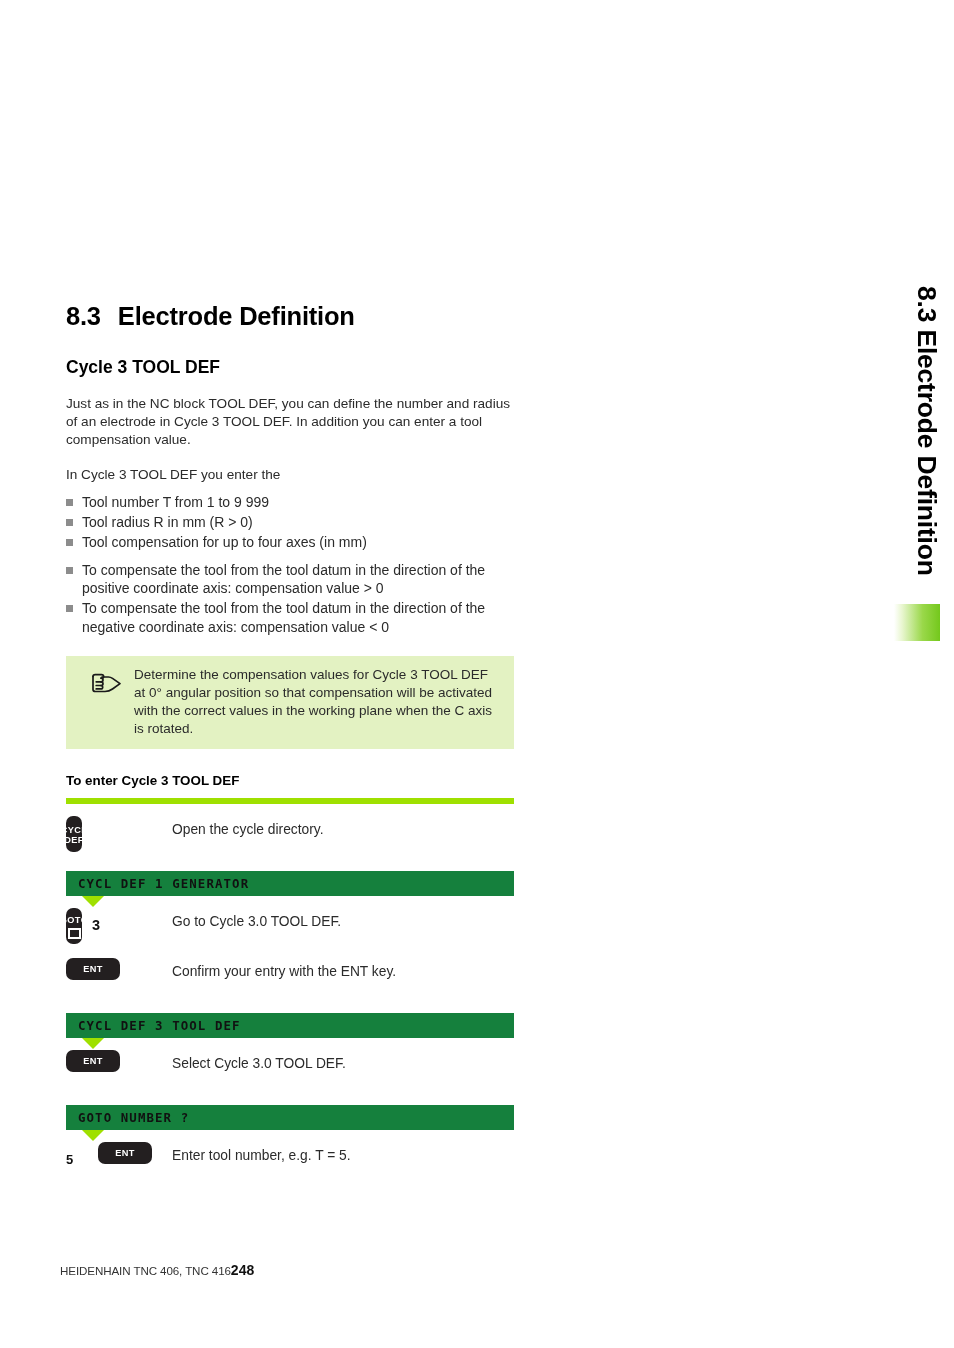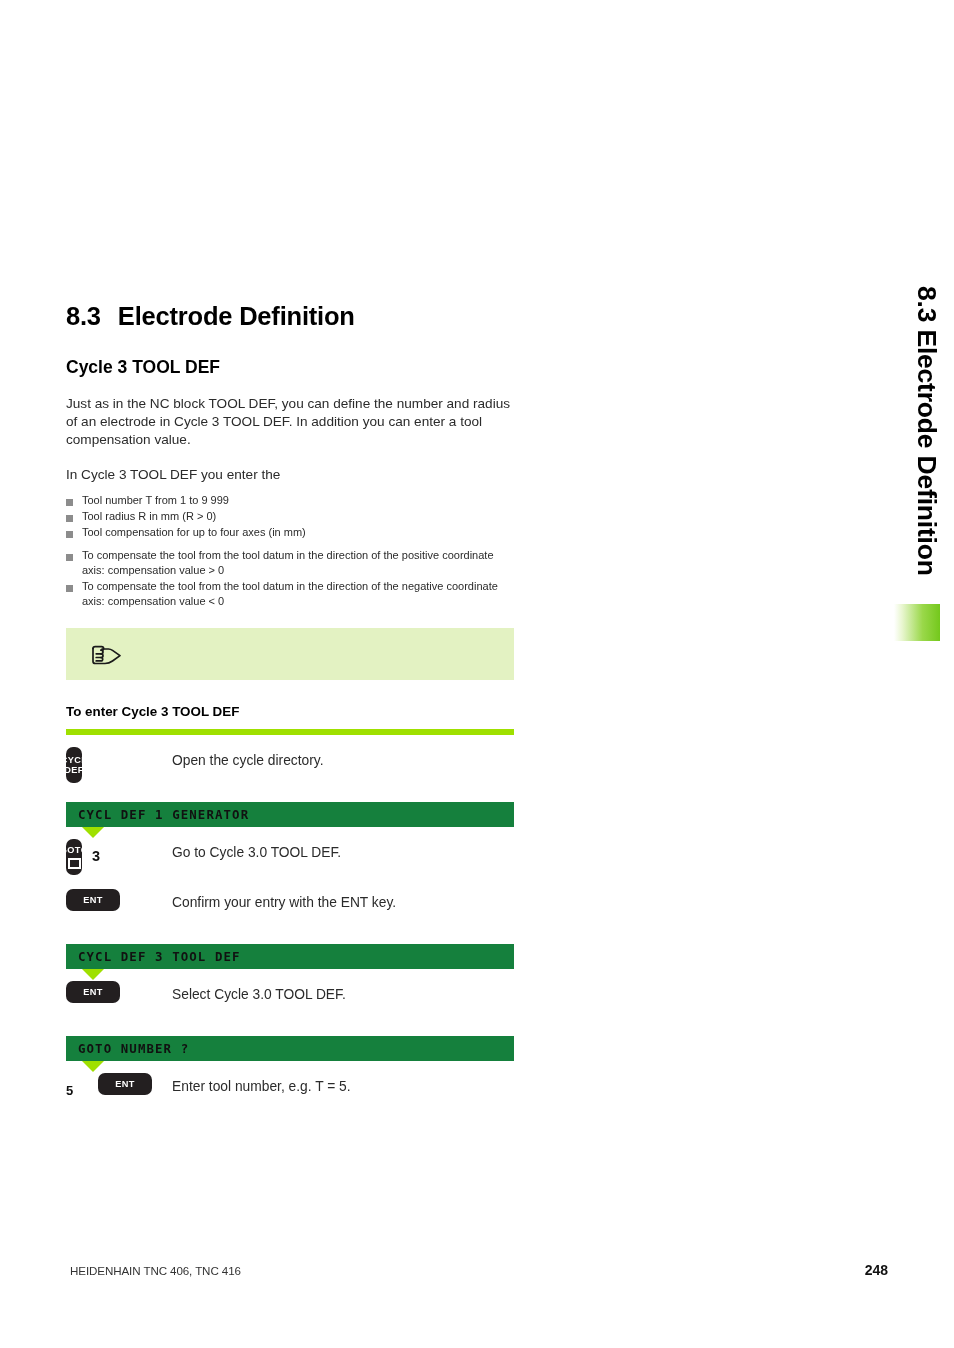--- a/index.html
+++ b/index.html
@@ -92,21 +92,21 @@
   h3.mini-title.spaced { margin-top: 24px; }
 
   ul.bullets {
     margin: 9px 0 0 0;
     padding: 0;
     list-style: none;
   }
   ul.bullets li {
     position: relative;
     padding-left: 16px;
-    font-size: 11px;
+    font-size: 14px;
     line-height: 1.35;
     color: #2b2b2b;
     margin-bottom: 1px;
   }
   ul.bullets li .sq {
     position: absolute;
     left: 0;
     top: 6px;
     width: 7px;
     height: 7px;
@@ -243,25 +243,25 @@
     width: 0;
     height: 0;
     border-left: 11px solid transparent;
     border-right: 11px solid transparent;
     border-top: 11px solid #9fe000;
   }
 
   
   .footer {
     position: absolute;
-    left: 70px;
+    left: 60px;
     right: 66px;
     top: 1262px;
     display: flex;
-    justify-content: space-between;
+    justify-content: flex-start;
     align-items: baseline;
   }
   .footer-left {
     font-size: 11.6px;
     letter-spacing: -0.1px;
     color: #333;
   }
   .footer-page {
     font-size: 14px;
     font-weight: bold;
@@ -306,20 +306,21 @@
         <svg width="34" height="26" viewBox="0 0 34 26" aria-hidden="true">
           <g fill="none" stroke="#1a1a1a" stroke-width="1.7" stroke-linejoin="round" stroke-linecap="round">
             <path d="M4 6.5 L4 19.5 Q4 21.5 6.5 21.5 L16 21.5 Q20 21.5 23.5 19 L31 13.6 L23.5 8.4 Q21.5 7 19.5 7 L13 7"></path>
             <path d="M4 6.5 Q4 4.6 6.2 4.6 L12.6 4.6 Q14.6 4.6 14.6 6.4 Q14.6 8.1 12.6 8.1"></path>
             <path d="M11.8 8.1 Q14 8.1 14 10 Q14 11.8 11.8 11.8 L7.2 11.8"></path>
             <path d="M11.8 11.8 Q14 11.8 14 13.7 Q14 15.5 11.8 15.5 L7.2 15.5"></path>
             <path d="M11.8 15.5 Q13.7 15.5 13.7 17.2 Q13.7 18.9 11.8 18.9 L7.2 18.9"></path>
           </g>
         </svg>
       </div>
+      <div class="note-text">Determine the compensation values for Cycle 3 TOOL DEF at 0° angular position so that compensation will be activated with the correct values in the working plane when the C axis is rotated.</div>
     </div>
 
     <h3 class="mini-title spaced">To enter Cycle 3 TOOL DEF</h3>
     <div class="green-rule"></div>
 
     <div class="step-row">
       <div class="step-keycol">
         <div class="key sq">
           <span>CYCL</span>
           <span>DEF</span>

